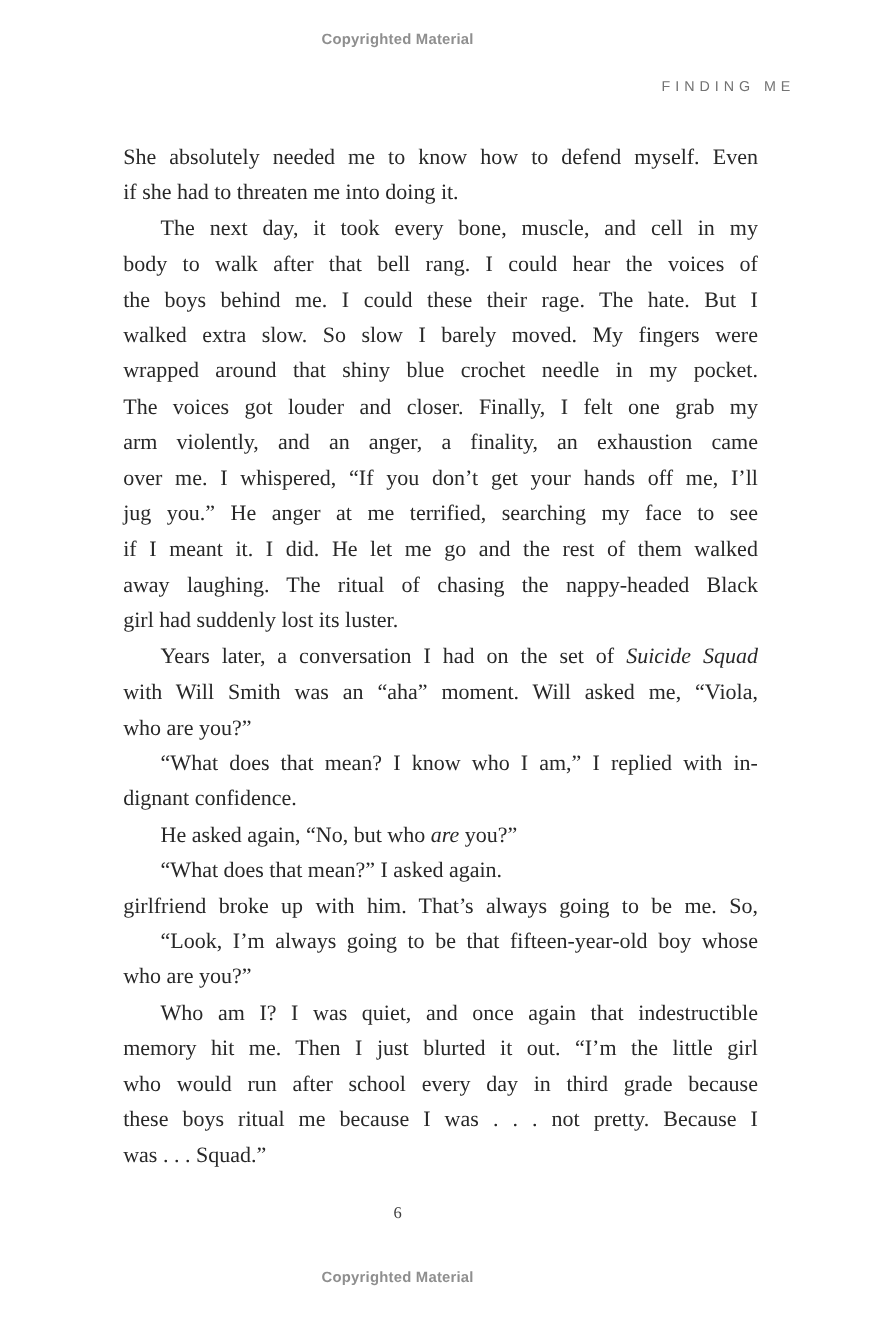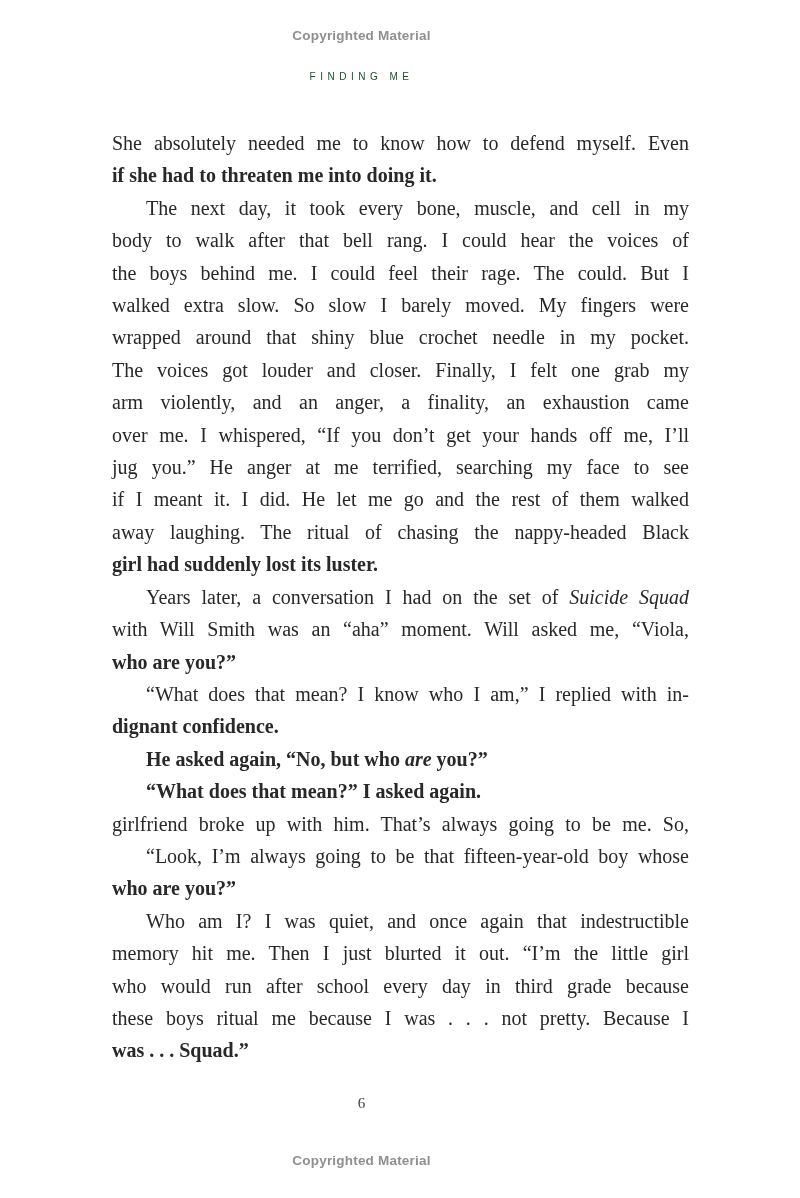--- a/index.html
+++ b/index.html
@@ -20,43 +20,43 @@
     font-weight: 600;
     letter-spacing: 0.2px;
     color: #8f8f8f;
   }
   .copyright-top { top: 28px; }
   .copyright-bottom { top: 1153px; }
   .running-head {
     position: absolute;
     top: 71px;
     left: 0; right: 0;
-    text-align: center;
+    text-align: right;
     font-family: "Liberation Sans", "DejaVu Sans", sans-serif;
-    font-size: 10px;
+    font-size: 13px;
     font-weight: 500;
     letter-spacing: 4.5px;
-    color: #14532d;
+    color: #737373;
   }
   .body-text {
     position: absolute;
     top: 127px;
     left: 112px;
     width: 577px;
     font-size: 20px;
     line-height: 32.4px;
     color: #282828;
   }
   .para { margin: 0; }
   .line {
     text-align: justify;
     text-align-last: justify;
     white-space: normal;
   }
-  .line.last { text-align-last: left; font-weight: bold; }
+  .line.last { text-align-last: left; }
   .line.indent { text-indent: 34px; }
   .line i { font-style: italic; }
   .page-number {
     position: absolute;
     top: 1095px;
     left: 0; right: 0;
     text-align: center;
     font-family: "Liberation Serif", "DejaVu Serif", serif;
     font-size: 15px;
     color: #3f3f3f;
@@ -72,21 +72,21 @@
   <div class="running-head">FINDING ME</div>
 
   <div class="body-text">
       <div class="para">
         <div class="line">She absolutely needed me to know how to defend myself. Even</div>
         <div class="line last">if she had to threaten me into doing it.</div>
       </div>
       <div class="para">
         <div class="line indent">The next day, it took every bone, muscle, and cell in my</div>
         <div class="line">body to walk after that bell rang. I could hear the voices of</div>
-        <div class="line">the boys behind me. I could feel their rage. The could. But I</div>
+        <div class="line">the boys behind me. I could these their rage. The hate. But I</div>
         <div class="line">walked extra slow. So slow I barely moved. My fingers were</div>
         <div class="line">wrapped around that shiny blue crochet needle in my pocket.</div>
         <div class="line">The voices got louder and closer. Finally, I felt one grab my</div>
         <div class="line">arm violently, and an anger, a finality, an exhaustion came</div>
         <div class="line">over me. I whispered, “If you don’t get your hands off me, I’ll</div>
         <div class="line">jug you.” He anger at me terrified, searching my face to see</div>
         <div class="line">if I meant it. I did. He let me go and the rest of them walked</div>
         <div class="line">away laughing. The ritual of chasing the nappy-headed Black</div>
         <div class="line last">girl had suddenly lost its luster.</div>
       </div>

